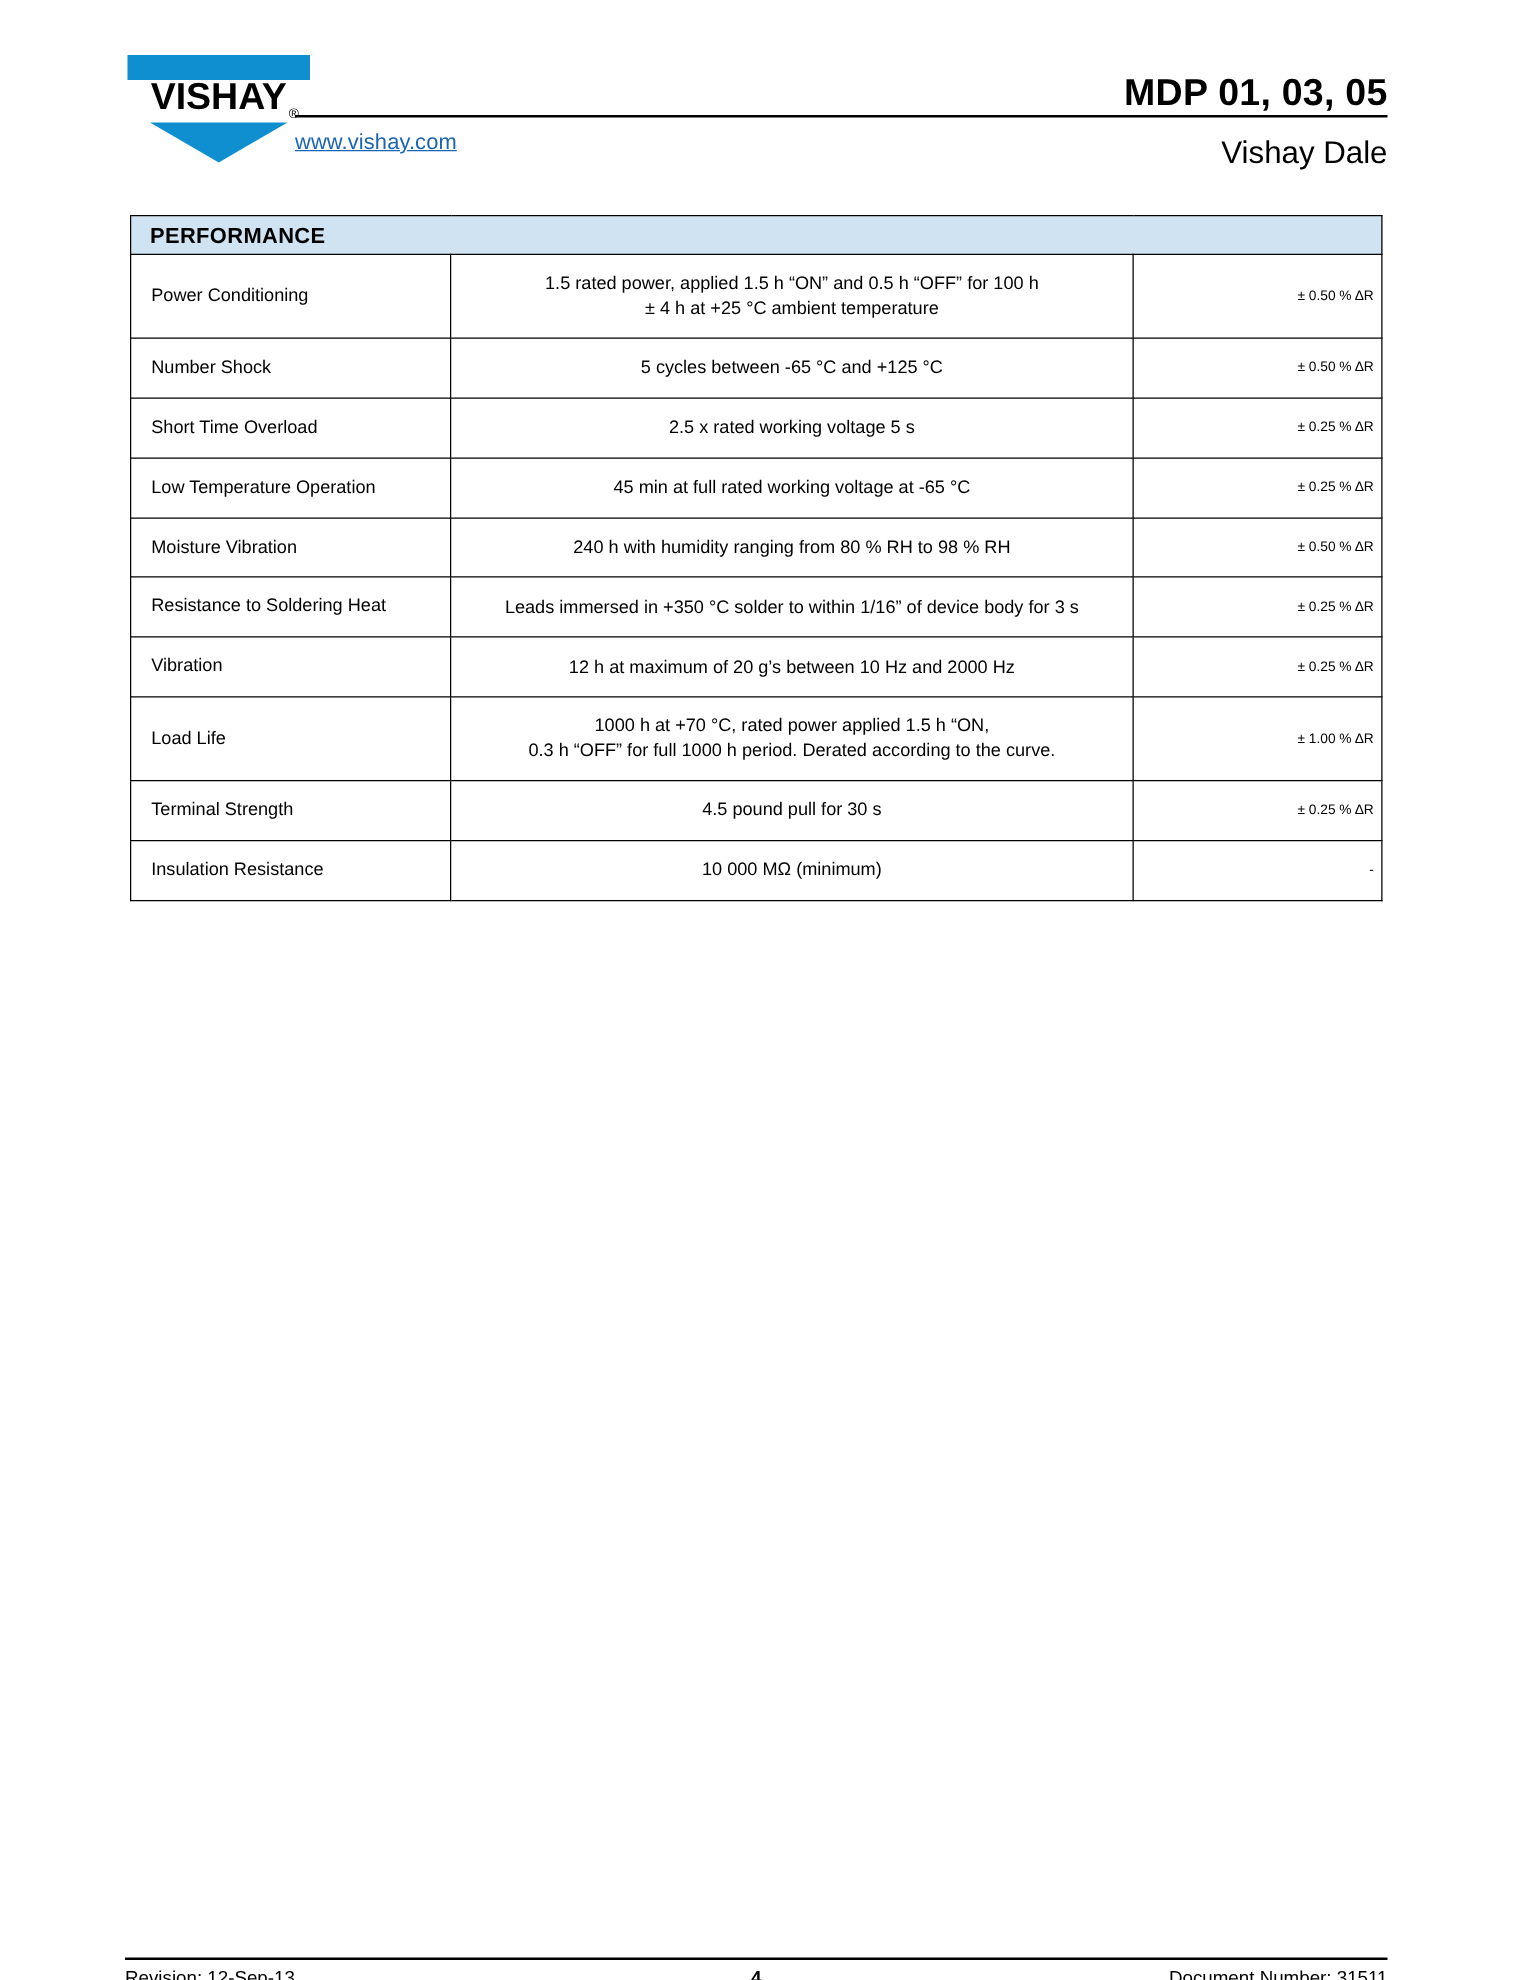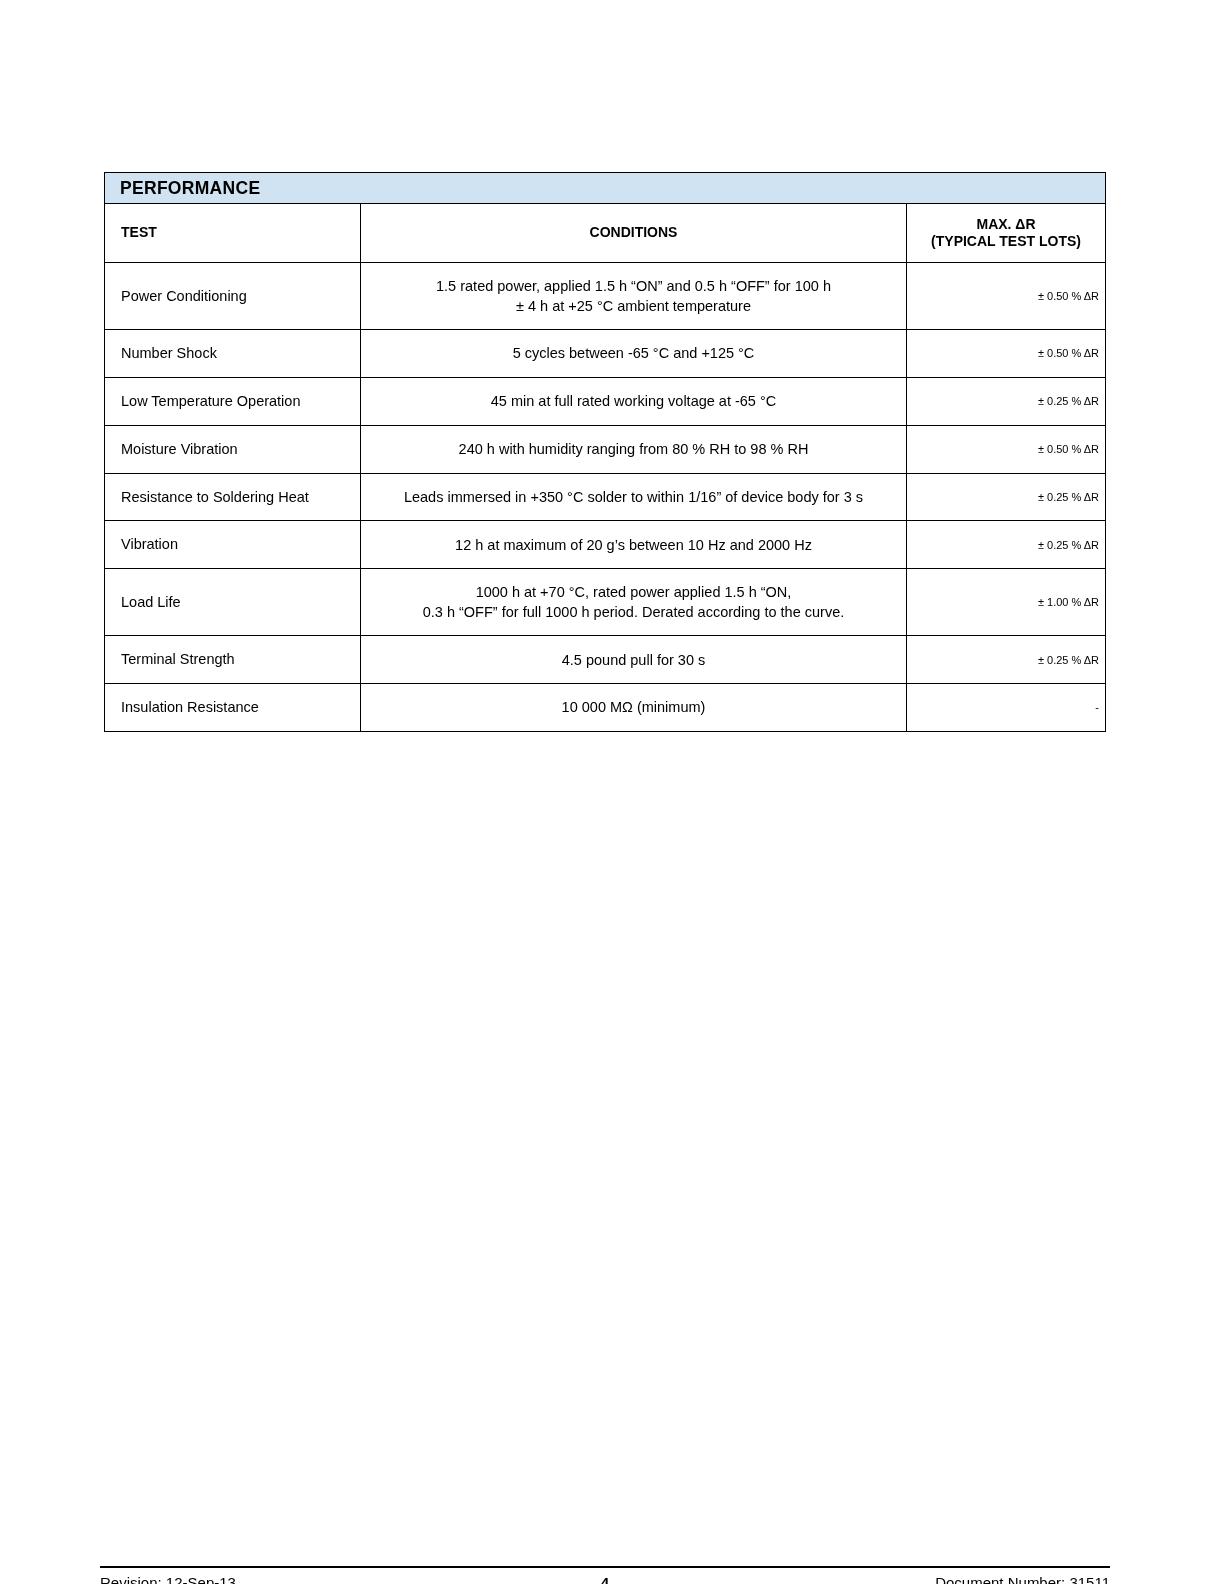--- a/index.html
+++ b/index.html
@@ -181,56 +181,67 @@
   a.lnk, .lnk {
     color: #1a64b4;
     text-decoration: underline;
   }
 </style>
 </head>
 <body>
 
 <div class="page">
 
+  <div class="header">
+    <div class="logo-wrap">
+      <svg class="logo-svg" width="150" height="90" viewBox="0 0 150 90" xmlns="http://www.w3.org/2000/svg">
+        <polygon points="2,2 148,2 148,22 2,22" fill="#0f8fd0"></polygon>
+        <text x="75" y="45" font-family="Liberation Sans, sans-serif" font-size="30" font-weight="bold" text-anchor="middle" fill="#000">VISHAY</text>
+        <text x="131" y="52" font-family="Liberation Sans, sans-serif" font-size="11" fill="#000">®</text>
+        <polygon points="20,56 130,56 75,88" fill="#0f8fd0"></polygon>
+      </svg>
+    </div>
+    <div class="header-rule"></div>
+    <div class="site-url lnk">www.vishay.com</div>
+    <div class="part-title">MDP 01, 03, 05</div>
+    <div class="brand-sub">Vishay Dale</div>
+  </div>
 
   <div class="table-wrap">
     <table class="perf">
       <colgroup>
         <col style="width:256px">
         <col style="width:546px">
         <col style="width:199px">
       </colgroup>
       <tbody>
         <tr>
           <td class="sec-title-cell" colspan="3">PERFORMANCE</td>
         </tr>
-        <tr>
-          <td class="hdr-cell left">TEST</td>
-          <td class="hdr-cell">CONDITIONS</td>
-          <td class="hdr-cell">
-            <div>MAX. ΔR</div>
-            <div>(TYPICAL TEST LOTS)</div>
-          </td>
-        </tr>
 
         <tr>
           <td class="c-test">Power Conditioning</td>
           <td class="c-cond">
             <div>1.5 rated power, applied 1.5 h “ON” and 0.5 h “OFF” for 100 h</div>
             <div>± 4 h at +25 °C ambient temperature</div>
           </td>
           <td class="c-max">± 0.50 % ΔR</td>
         </tr>
 
         <tr>
           <td class="c-test">Number Shock</td>
           <td class="c-cond">5 cycles between -65 °C and +125 °C</td>
           <td class="c-max">± 0.50 % ΔR</td>
         </tr>
 
+        <tr>
+          <td class="c-test">Short Time Overload</td>
+          <td class="c-cond">2.5 x rated working voltage 5 s</td>
+          <td class="c-max">± 0.25 % ΔR</td>
+        </tr>
 
         <tr>
           <td class="c-test">Low Temperature Operation</td>
           <td class="c-cond">45 min at full rated working voltage at -65 °C</td>
           <td class="c-max">± 0.25 % ΔR</td>
         </tr>
 
         <tr>
           <td class="c-test">Moisture Vibration</td>
           <td class="c-cond">240 h with humidity ranging from 80 % RH to 98 % RH</td>

